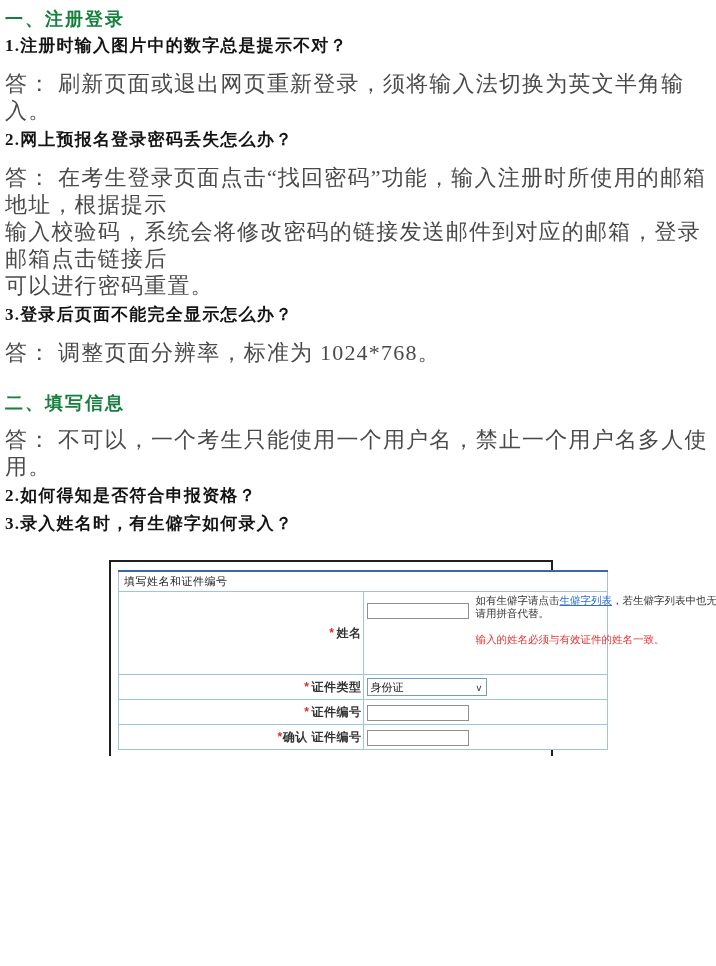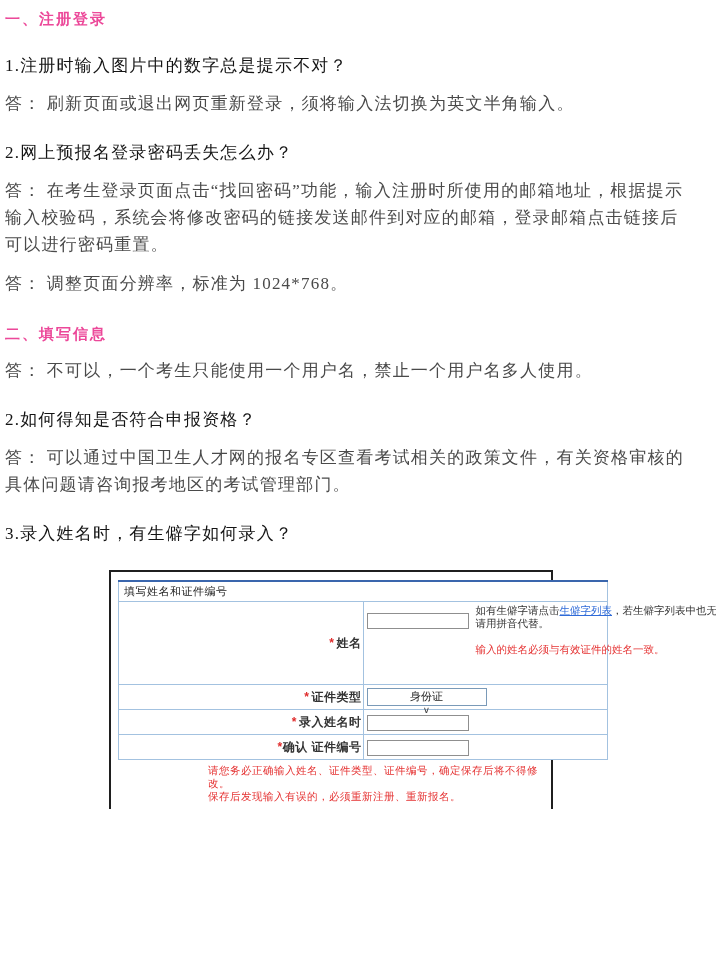--- a/index.html
+++ b/index.html
@@ -6,35 +6,35 @@
   body {
     width:716px; height:966px; background:#ffffff; overflow:hidden;
     font-family:"Liberation Serif","DejaVu Serif",serif;
     -webkit-font-smoothing:antialiased;
   }
   .doc { padding:8px 4px 0 5px; }
 
   
   .sec {
     font-family:Liberation Serif, serif;
-    font-size:15px; font-weight:bold; color:#ec4899;
+    font-size:18px; font-weight:bold; color:#15803d;
     line-height:22px; letter-spacing:2px; margin:26px 0 0;
     white-space:pre-line;
   }
   .sec.first { margin-top:0; }
 
   
   .q {
-    font-size:17px; font-weight:normal; color:#141414;
-    line-height:24px; letter-spacing:1.2px; margin:24px 0 0;
+    font-size:17px; font-weight:bold; color:#141414;
+    line-height:24px; letter-spacing:1.2px; margin:4px 0 0;
     white-space:pre-line;
   }
   
   .ans {
-    font-size:17px; color:#4a4a4a;
+    font-size:22px; color:#4a4a4a;
     line-height:27px; letter-spacing:1.2px; margin:12px 0 0;
     white-space:pre-line;
   }
 
   
   .shot {
     margin:24px 0 0 104px; width:444px; box-sizing:border-box;
     border:2px solid #1f1f1f; border-bottom:none;
     padding:8px 0 6px 7px; background:#fff;
     font-family:"Liberation Sans","DejaVu Sans",sans-serif;
@@ -69,21 +69,21 @@
   .note {
     margin-left:7px; font-size:10.5px; line-height:13px; color:#333;
     white-space:pre; letter-spacing:0;
   }
   .link { color:#2f6bd8; text-decoration:underline; }
   .rednote { color:#e53333; white-space:pre; }
 
   .sel {
     width:112px; height:16px; border:1px solid #7a9ab8; background:#fff;
     display:flex; align-items:center; justify-content:space-between;
-    font-size:11px; color:#222; padding:0 3px; box-sizing:content-box;flex-direction:column;
+    font-size:11px; color:#222; padding:0 3px; box-sizing:content-box;
   }
   .chev { font-size:10px; color:#444; transform:scaleY(0.9); }
 
   .warn {
     color:#e53333; font-size:10.5px; line-height:13px;
     margin:4px 0 0 90px; white-space:pre-line; letter-spacing:0.5px;
   }
 </style>
 </head>
 <body>
@@ -93,29 +93,28 @@
   <div class="sec first">一、注册登录</div>
 
   <div class="q">1.注册时输入图片中的数字总是提示不对？</div>
   <div class="ans">答： 刷新页面或退出网页重新登录，须将输入法切换为英文半角输入。</div>
 
   <div class="q">2.网上预报名登录密码丢失怎么办？</div>
   <div class="ans">答： 在考生登录页面点击“找回密码”功能，输入注册时所使用的邮箱地址，根据提示
 输入校验码，系统会将修改密码的链接发送邮件到对应的邮箱，登录邮箱点击链接后
 可以进行密码重置。</div>
 
+  <div class="q">3.登录后页面不能完全显示怎么办？</div>
   <div class="ans">答： 调整页面分辨率，标准为 1024*768。</div>
 
   <div class="sec">二、填写信息</div>
 
   <div class="ans">答： 不可以，一个考生只能使用一个用户名，禁止一个用户名多人使用。</div>
 
   <div class="q">2.如何得知是否符合申报资格？</div>
-  <div class="ans">答： 可以通过中国卫生人才网的报名专区查看考试相关的政策文件，有关资格审核的
-具体问题请咨询报考地区的考试管理部门。</div>
 
   <div class="q">3.录入姓名时，有生僻字如何录入？</div>
 
   <div class="shot">
     <table class="ftable">
       <tbody>
           <tr class="hrow">
         <td colspan="2">填写姓名和证件编号</td>
       </tr>
       <tr class="namerow">
@@ -138,33 +137,31 @@
         </td>
         <td class="val">
           <div class="sel">
             <span>身份证</span>
             <span class="chev">∨</span>
           </div>
         </td>
       </tr>
       <tr class="smallrow">
         <td class="lbl">
-          <span class="star">*</span><span>录入姓名时</span>
+          <span class="star">*</span><span>证件编号</span>
         </td>
         <td class="val">
           <div class="inp plain"></div>
         </td>
       </tr>
       <tr class="smallrow">
         <td class="lbl">
           <span class="star tight">*</span><span>确认 证件编号</span>
         </td>
         <td class="val">
           <div class="inp plain"></div>
         </td>
       </tr>
     </tbody>
       </table>
-    <div class="warn">请您务必正确输入姓名、证件类型、证件编号，确定保存后将不得修改。
-保存后发现输入有误的，必须重新注册、重新报名。</div>
   </div>
 
 </div>
 
 </body></html>

